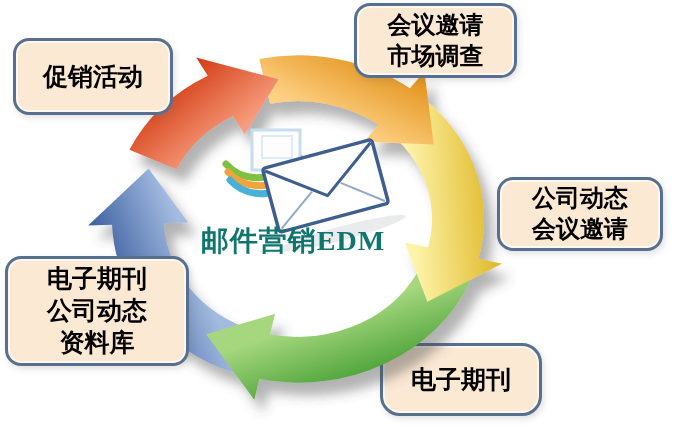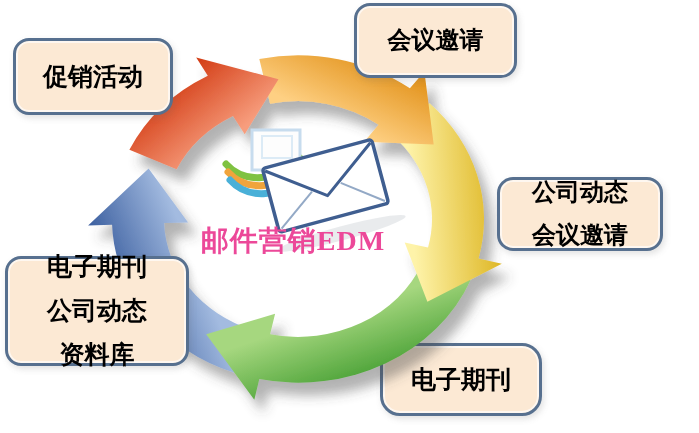--- a/index.html
+++ b/index.html
@@ -6,31 +6,31 @@
   .stage{
     position:relative;width:699px;height:433px;background:#ffffff;overflow:hidden;
     font-family:"Liberation Serif","DejaVu Serif",serif;
   }
   .cycle-svg{position:absolute;left:0;top:0;z-index:2;}
   .label-box{
     position:absolute;box-sizing:border-box;
     background:#fce9d4;border:3px solid #57708f;border-radius:16px;
     box-shadow:inset 0 0 0 2px rgba(255,255,255,.65), 2px 3px 6px rgba(110,110,110,.20);
     display:flex;flex-direction:column;align-items:center;justify-content:center;
-    font-weight:bold;color:#000;text-align:center;line-height:1.28;gap:12px;
+    font-weight:bold;color:#000;text-align:center;line-height:1.28;
   }
   .box-new-product  {left:13px; top:38px; width:160px;height:77px; font-size:25px;z-index:3;}
   .box-meeting      {left:354px;top:3px;  width:163px;height:75px; font-size:24px;z-index:3;}
   .box-company-news {left:497px;top:177px;width:166px;height:74px; font-size:24px;z-index:3;}
   .box-e-journal    {left:380px;top:343px;width:162px;height:73px; font-size:25px;z-index:1;border-radius:20px;}
   .box-customer-care{left:5px;  top:256px;width:184px;height:110px;font-size:25px;z-index:3;}
   .box-line{display:block;}
   .center-title{
     position:absolute;left:178px;top:222px;width:230px;z-index:3;
-    font-size:28px;font-weight:bold;color:#ec4899;text-align:center;letter-spacing:1px;
+    font-size:28px;font-weight:bold;color:#0f766e;text-align:center;letter-spacing:1px;
   }
 </style>
 </head>
 <body>
 
 <div class="stage">
 
   <svg class="cycle-svg" width="699" height="433" viewBox="0 0 699 433">
     <defs>
       <filter id="ringShadow" x="-25%" y="-25%" width="160%" height="160%">
@@ -83,20 +83,21 @@
       </g>
     </g>
   </svg>
 
   <div class="label-box box-new-product">
     <span class="box-line">促销活动</span>
   </div>
 
   <div class="label-box box-meeting">
     <span class="box-line">会议邀请</span>
+    <span class="box-line">市场调查</span>
   </div>
 
   <div class="label-box box-company-news">
     <span class="box-line">公司动态</span>
     <span class="box-line">会议邀请</span>
   </div>
 
   <div class="label-box box-e-journal">
     <span class="box-line">电子期刊</span>
   </div>

